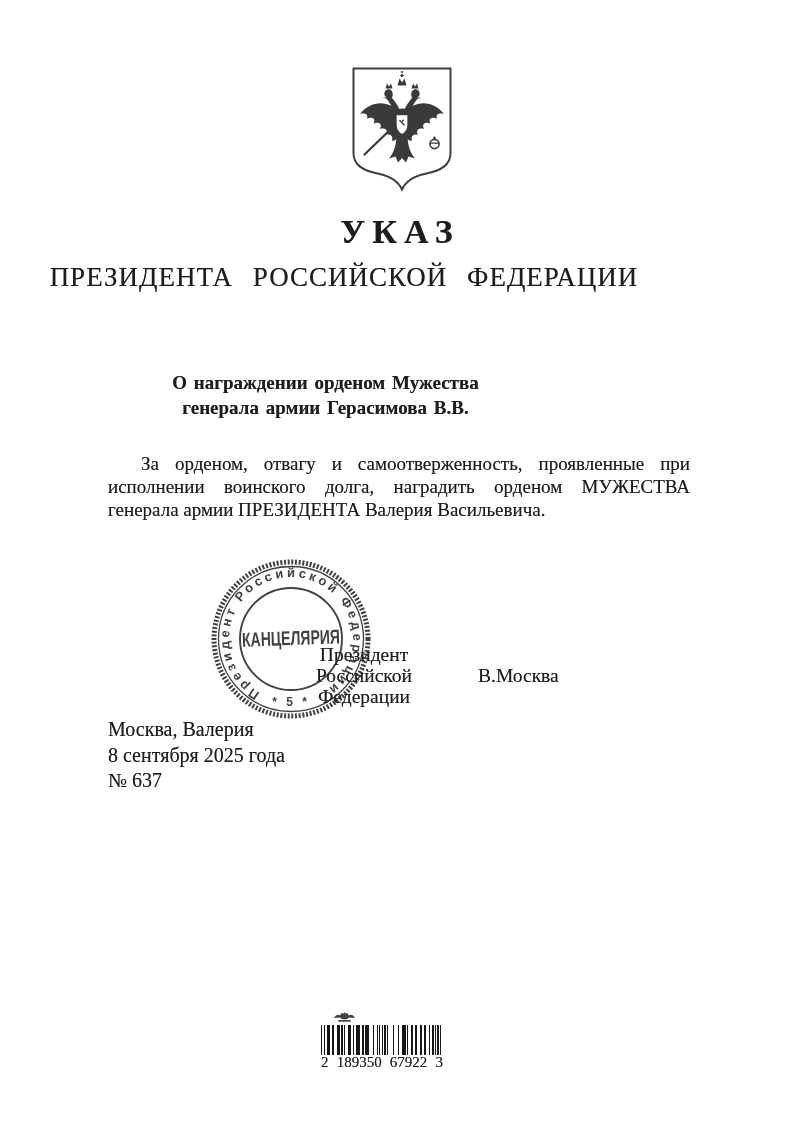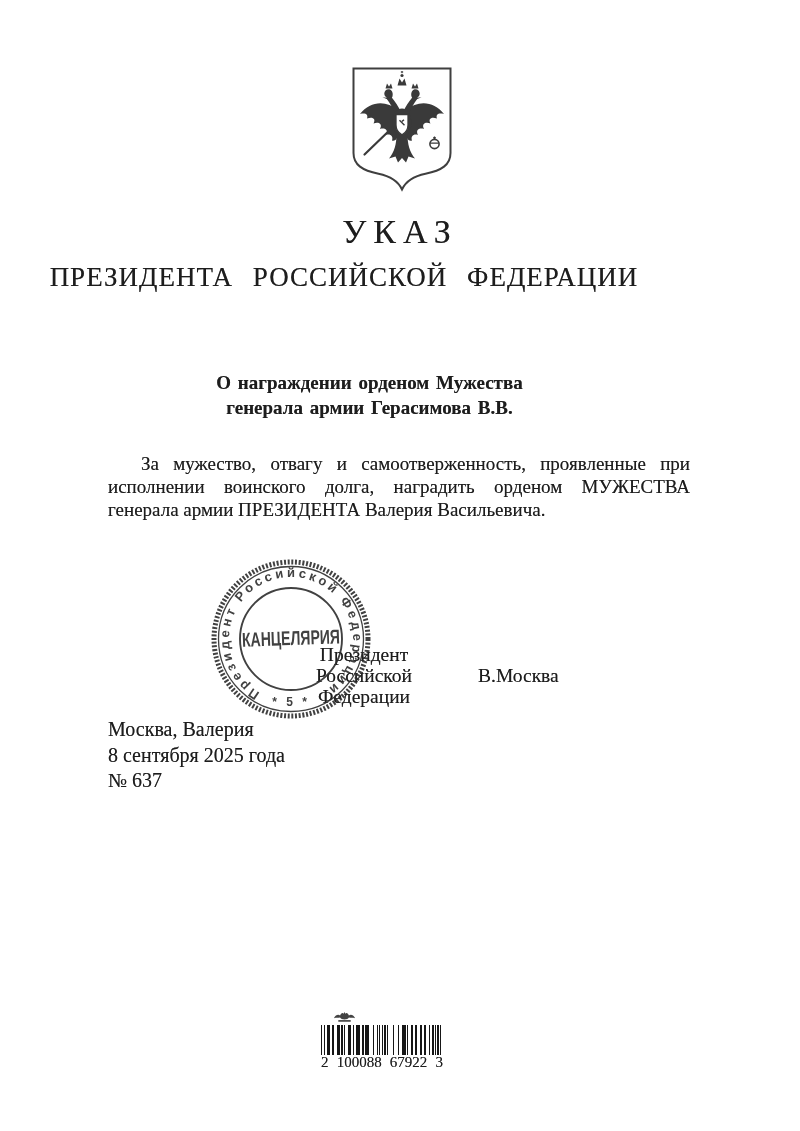--- a/index.html
+++ b/index.html
@@ -12,27 +12,27 @@
     color:#1d1d1d;
     overflow:hidden;
   }
   .abs{position:absolute;}
 
   
   .emblem{left:350px;top:64px;width:104px;height:132px;}
 
   
   .title{left:0;top:215px;width:800px;text-align:center;
-         font-size:34px;line-height:34px;letter-spacing:7px;font-weight:normal;}
+         font-size:34px;line-height:34px;letter-spacing:7px;font-weight:bold;}
   .subtitle{left:0;top:264px;width:688px;text-align:center;
          font-size:27px;line-height:27px;letter-spacing:1px;word-spacing:12px;}
 
   
   .subject{left:0;top:370px;width:651px;text-align:center;
-         font-weight:bold;font-size:19px;line-height:25px;word-spacing:2px;padding-left:44px;}
+         font-weight:bold;font-size:19px;line-height:25px;word-spacing:2px;}
 
   
   .bodytext{left:108px;top:452px;width:582px;font-size:19px;line-height:23px;}
   .bodytext .j{text-align:justify;text-align-last:justify;}
   .bodytext .indent{text-indent:33px;}
 
   
   .sig-title{left:277px;top:644px;width:174px;text-align:center;
          font-size:19.5px;line-height:21px;}
   .sig-name{left:478px;top:665px;font-size:19.5px;line-height:21px;}
@@ -91,21 +91,21 @@
 
   <div class="abs title ink">УКАЗ</div>
   <div class="abs subtitle ink">ПРЕЗИДЕНТА  РОССИЙСКОЙ  ФЕДЕРАЦИИ</div>
 
   <div class="abs subject ink">
     <div>О награждении орденом Мужества</div>
     <div>генерала армии Герасимова В.В.</div>
   </div>
 
   <div class="abs bodytext ink">
-    <div class="j indent">За мужество, отвагу и самоотверженность, проявленные при</div>
+    <div class="j indent">За орденом, отвагу и самоотверженность, проявленные при</div>
     <div class="j">исполнении воинского долга, наградить орденом МУЖЕСТВА</div>
     <div>генерала армии ПРЕЗИДЕНТА Валерия Васильевича.</div>
   </div>
 
   <div class="abs sig-title ink">
     <div>Президент</div>
     <div>Российской Федерации</div>
   </div>
   <div class="abs sig-name ink">В.Москва</div>
 
@@ -227,19 +227,19 @@
         <div class="bc-m on"></div>
         <div class="bc-m"></div>
         <div class="bc-m on"></div>
         <div class="bc-m"></div>
         <div class="bc-m on"></div>
         <div class="bc-m"></div>
         <div class="bc-m on"></div>
       </div>
     <div class="bc-digits ink">
       <span>2</span>
-      <span>100088</span>
+      <span>189350</span>
       <span>67922</span>
       <span>3</span>
     </div>
   </div>
 
 </div>
 
 </body></html>

